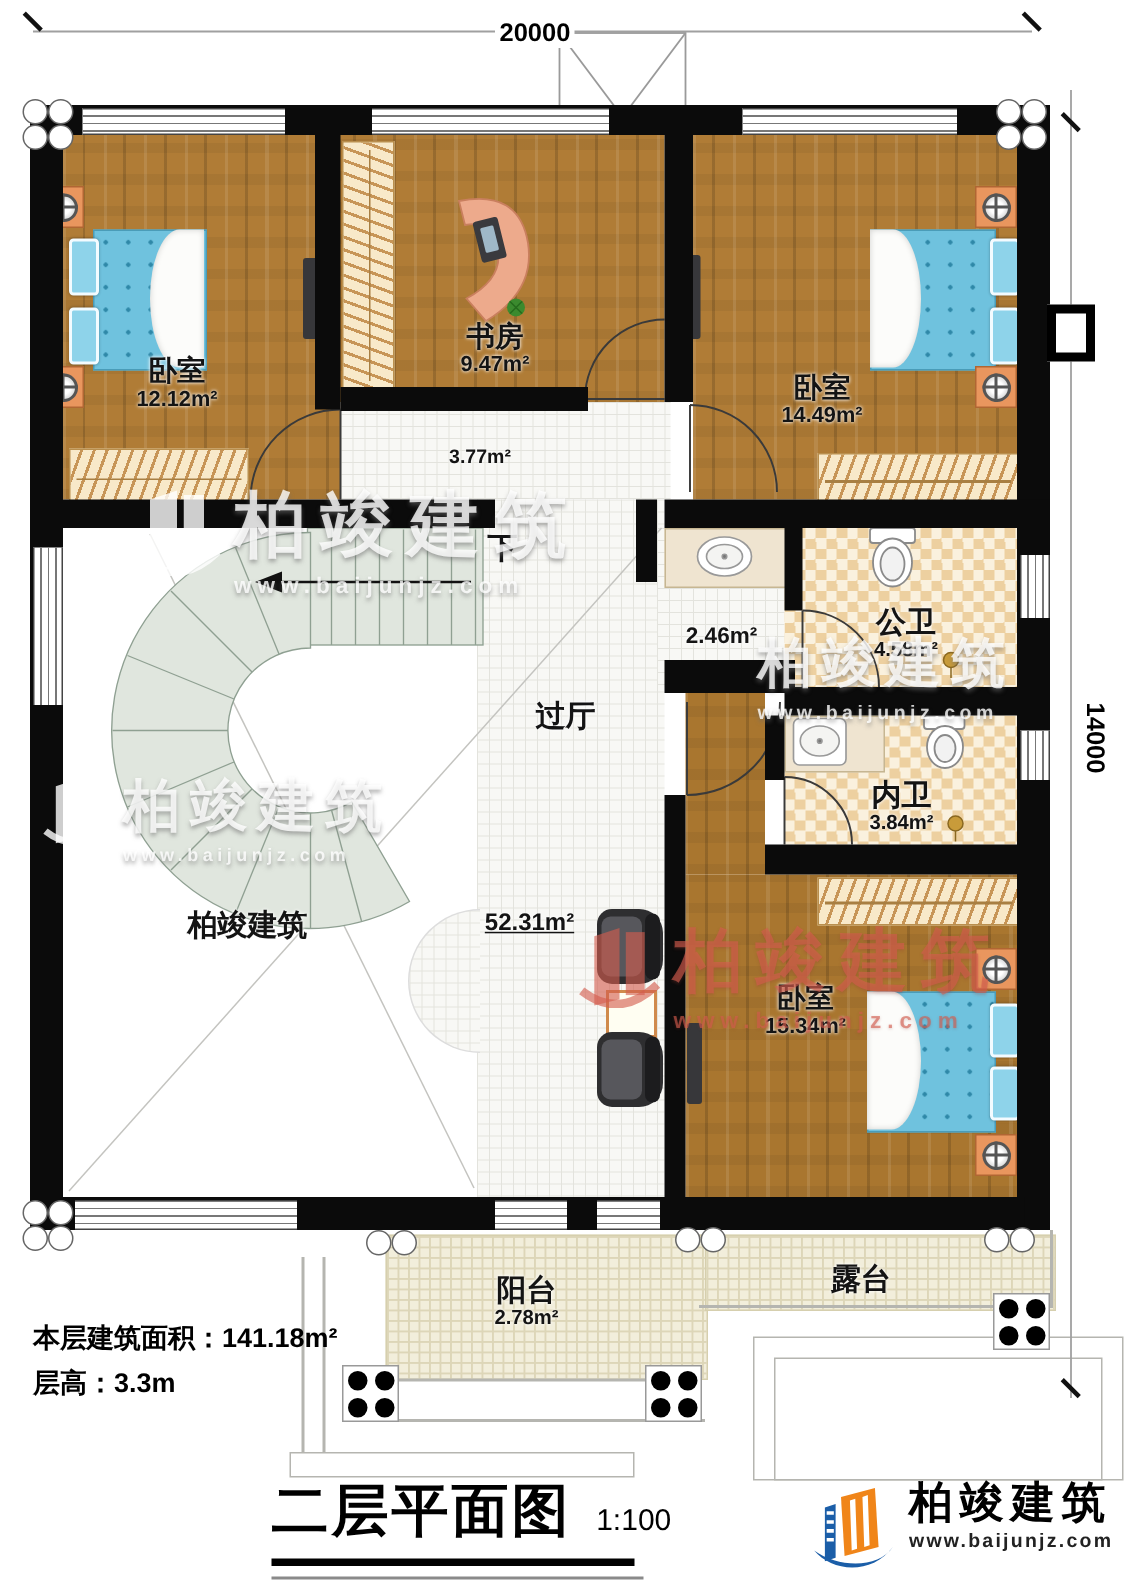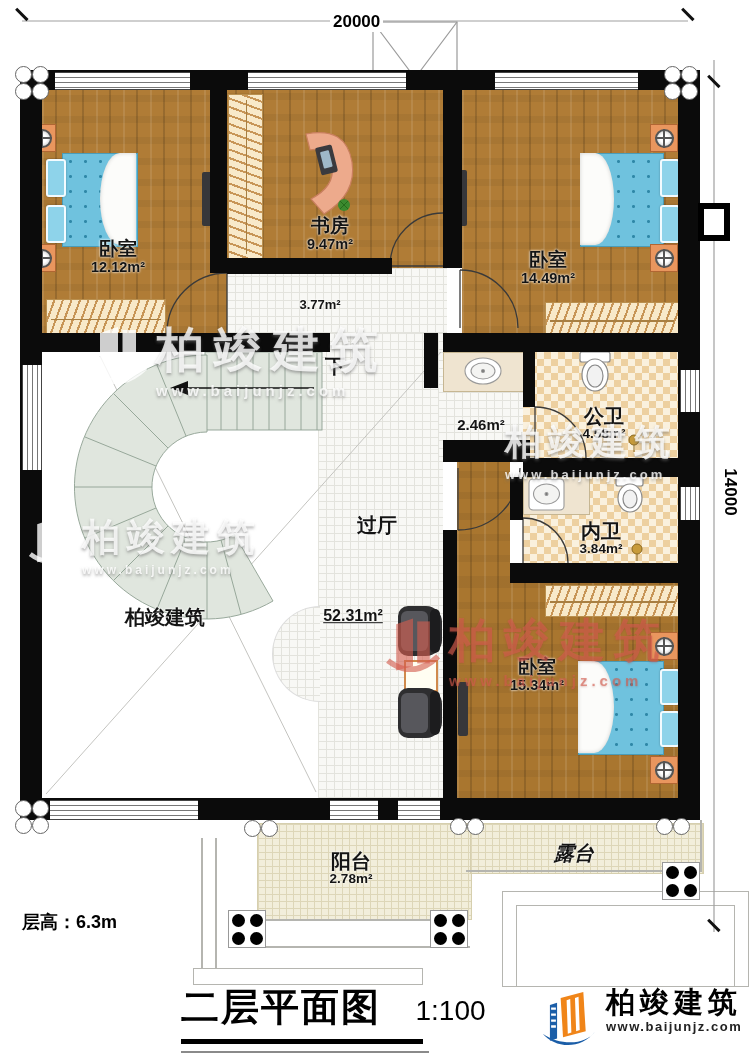--- a/index.html
+++ b/index.html
@@ -336,38 +336,38 @@
     <div class="ar" style="font-size:15px;">2.46m²</div>
   </div>
   <div class="lbl lbl-sm" style="left:604px;top:423px;">
     <div class="nm">公卫</div>
       <div class="ar">4.58m²</div>
   </div>
   <div class="lbl lbl-sm" style="left:601px;top:538px;">
     <div class="nm">内卫</div>
       <div class="ar">3.84m²</div>
   </div>
-  <div class="lbl" style="left:377px;top:525px;">
+  <div class="lbl" style="left:377px;top:478px;">
     <div class="nm" style="font-size:20px;">过厅</div>
   </div>
   <div class="lbl" style="left:353px;top:616px;">
     <div class="ar" style="font-size:16px;text-decoration:underline;">52.31m²</div>
   </div>
   <div class="lbl" style="left:165px;top:617px;">
     <div class="nm" style="font-size:20px;">柏竣建筑</div>
   </div>
   <div class="lbl" style="left:537px;top:675px;">
     <div class="nm">卧室</div>
       <div class="ar">15.34m²</div>
   </div>
   <div class="lbl lbl-sm" style="left:351px;top:868px;">
     <div class="nm">阳台</div>
       <div class="ar">2.78m²</div>
   </div>
-  <div class="lbl lbl-sm" style="left:574px;top:853px;font-style:italic;">
+  <div class="lbl lbl-sm" style="left:574px;top:853px;">
     <div class="nm">露台</div>
   </div>
 
   <div class="tick" style="left:14px;top:13px;transform:rotate(45deg);"></div>
   <div class="tick" style="left:680px;top:13px;transform:rotate(45deg);"></div>
   <div class="dimtxt" style="left:330px;top:12px;">20000</div>
   <div class="tick" style="left:706px;top:80px;transform:rotate(45deg);"></div>
   <div class="tick" style="left:706px;top:924px;transform:rotate(45deg);"></div>
   <div class="dimtxt" style="left:703px;top:482px;transform:rotate(90deg);transform-origin:center;">14000</div>
 
@@ -404,25 +404,26 @@
       <path d="M8 10 L20 6 L20 40 L8 43 Z" fill="currentColor"></path>
       <rect x="23" y="8" width="9" height="30" fill="currentColor"></rect>
       <path d="M2 36 Q 20 50 38 33" stroke="currentColor" stroke-width="4" fill="none"></path>
     </svg>
     <div class="tcol">
       <span class="t1" style="font-size:46px;letter-spacing:9px;">柏竣建筑</span>
       <span class="t2" style="font-size:15px;letter-spacing:4px;">www.baijunjz.com</span>
     </div>
   </div>
 
-  <div class="infotxt" style="left:22px;top:910px;">层高：6.3m</div>
+  <div class="infotxt" style="left:22px;top:880px;">本层建筑面积：141.18m²</div>
+  <div class="infotxt" style="left:22px;top:910px;">层高：3.3m</div>
 
   <div class="titleblk" style="left:181px;top:982px;">
     <span style="font-size:38px;font-weight:600;color:#000;letter-spacing:2px;">二层平面图</span>
-    <span style="font-size:28px;font-weight:400;color:#000;margin-left:30px;">1:100</span>
+    <span style="font-size:20px;font-weight:400;color:#000;margin-left:12px;">1:100</span>
     <div style="width:242px;height:5px;background:#000;margin-top:6px;"></div>
     <div style="width:248px;height:2px;background:#8a8a8a;margin-top:7px;"></div>
   </div>
 
   <div class="abs" style="left:538px;top:986px;display:flex;align-items:flex-start;gap:6px;z-index:12;">
     <svg width="62" height="62" viewBox="0 0 52 52">
       <path d="M10 16 L16 14 L16 44 L10 46 Z" fill="#1b5ea8"></path>
       <path d="M11 18h4v2h-4z M11 23h4v2h-4z M11 28h4v2h-4z M11 33h4v2h-4z" fill="#fff"></path>
       <path d="M19 10 L38 5 L40 38 L21 43 Z" fill="#f08519"></path>
       <path d="M24 12 L27 11 L28 39 L25 40 Z M31 10 L34 9 L35 37 L32 38 Z" fill="#fff"></path>

